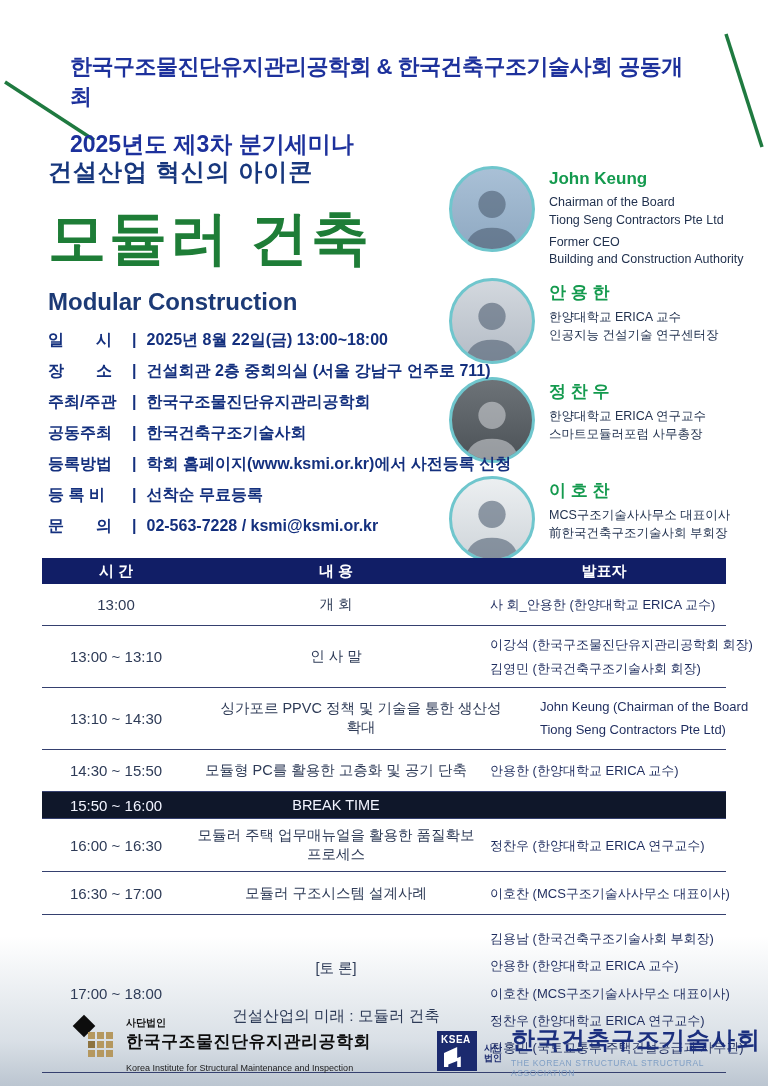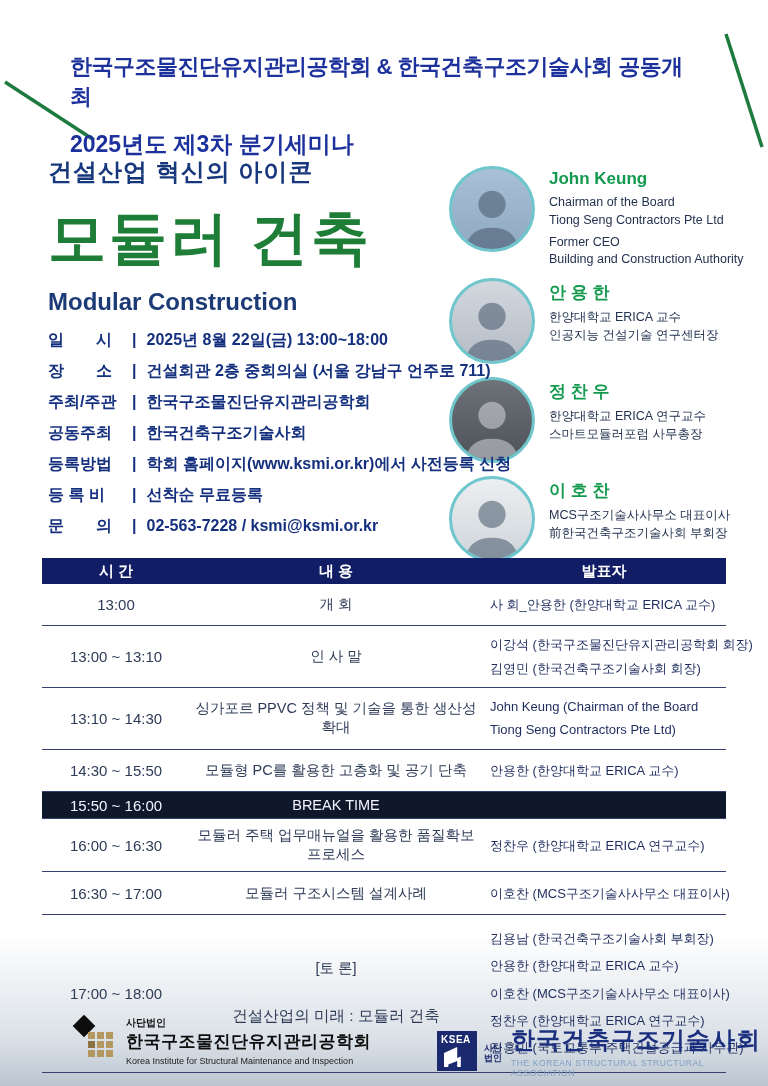--- a/index.html
+++ b/index.html
@@ -71,21 +71,21 @@
 
   
   .footer-left{position:absolute;left:72px;top:1016px;display:flex;gap:8px;align-items:flex-start;}
   .ksmi-icon{position:relative;width:46px;height:48px;flex:none;}
   .ksmi-diamond{position:absolute;left:4px;top:2px;width:16px;height:16px;background:#0d0d0d;transform:rotate(45deg);}
   .ksmi-grid{position:absolute;left:16px;top:16px;display:grid;grid-template-columns:repeat(3,7px);grid-auto-rows:7px;gap:2px;}
   .ksmi-grid i{background:#b5985f;}
   .ksmi-grid i:nth-child(4){background:#8d7340;}
   .ksmi-text .assoc{font-size:10px;color:#111;font-weight:bold;}
   .ksmi-text .name{font-size:17px;font-weight:bold;color:#0d0d0d;letter-spacing:0.5px;}
-  .ksmi-text .eng{font-size:9px;color:#1c1c1c;margin-top:3px;}
+  .ksmi-text .eng{font-size:9px;color:#1c1c1c;margin-top:10px;}
   .footer-right{position:absolute;left:437px;top:1024px;display:flex;gap:7px;align-items:center;}
   .ksea-badge{width:40px;height:40px;background:#1b2a6e;position:relative;flex:none;}
   .ksea-badge .kseatxt{position:absolute;left:4px;top:3px;color:#fff;font-size:10px;font-weight:bold;letter-spacing:0.5px;}
   .ksea-badge .shape{position:absolute;left:7px;top:16px;width:24px;height:20px;background:#ffffff;
     clip-path:polygon(0 100%,0 30%,55% 0,55% 55%,70% 48%,70% 100%,55% 100%,55% 70%,18% 88%,18% 100%);}
   .ksea-assoc{width:20px;font-size:9px;line-height:1.15;color:#1b2a6e;font-weight:bold;word-break:break-all;margin-top:4px;flex:none;}
   .ksea-name{font-size:24px;font-weight:bold;color:#1b2f7e;letter-spacing:1px;}
   .ksea-eng{font-size:8.5px;color:#7f9ec4;letter-spacing:0.6px;margin-top:2px;}
 </style>
 </head>
@@ -248,21 +248,21 @@
 
     <div class="t-row r2" style="min-height:32px;">
       <div class="cell-time">13:00 ~ 13:10</div>
       <div class="cell-content">인 사 말</div>
       <div class="cell-pres">
         <span>이강석 (한국구조물진단유지관리공학회 회장)</span>
         <span>김영민 (한국건축구조기술사회 회장)</span>
       </div>
     </div>
 
-    <div class="t-row r3" style="min-height:36px;">
+    <div class="t-row r3" style="min-height:36px;gap:25px;">
       <div class="cell-time">13:10 ~ 14:30</div>
       <div class="cell-content">싱가포르 PPVC 정책 및 기술을 통한 생산성 확대</div>
       <div class="cell-pres">
         <span>John Keung (Chairman of the Board</span>
         <span>Tiong Seng Contractors Pte Ltd)</span>
       </div>
     </div>
 
     <div class="t-row" style="min-height:26px;">
       <div class="cell-time">14:30 ~ 15:50</div>

